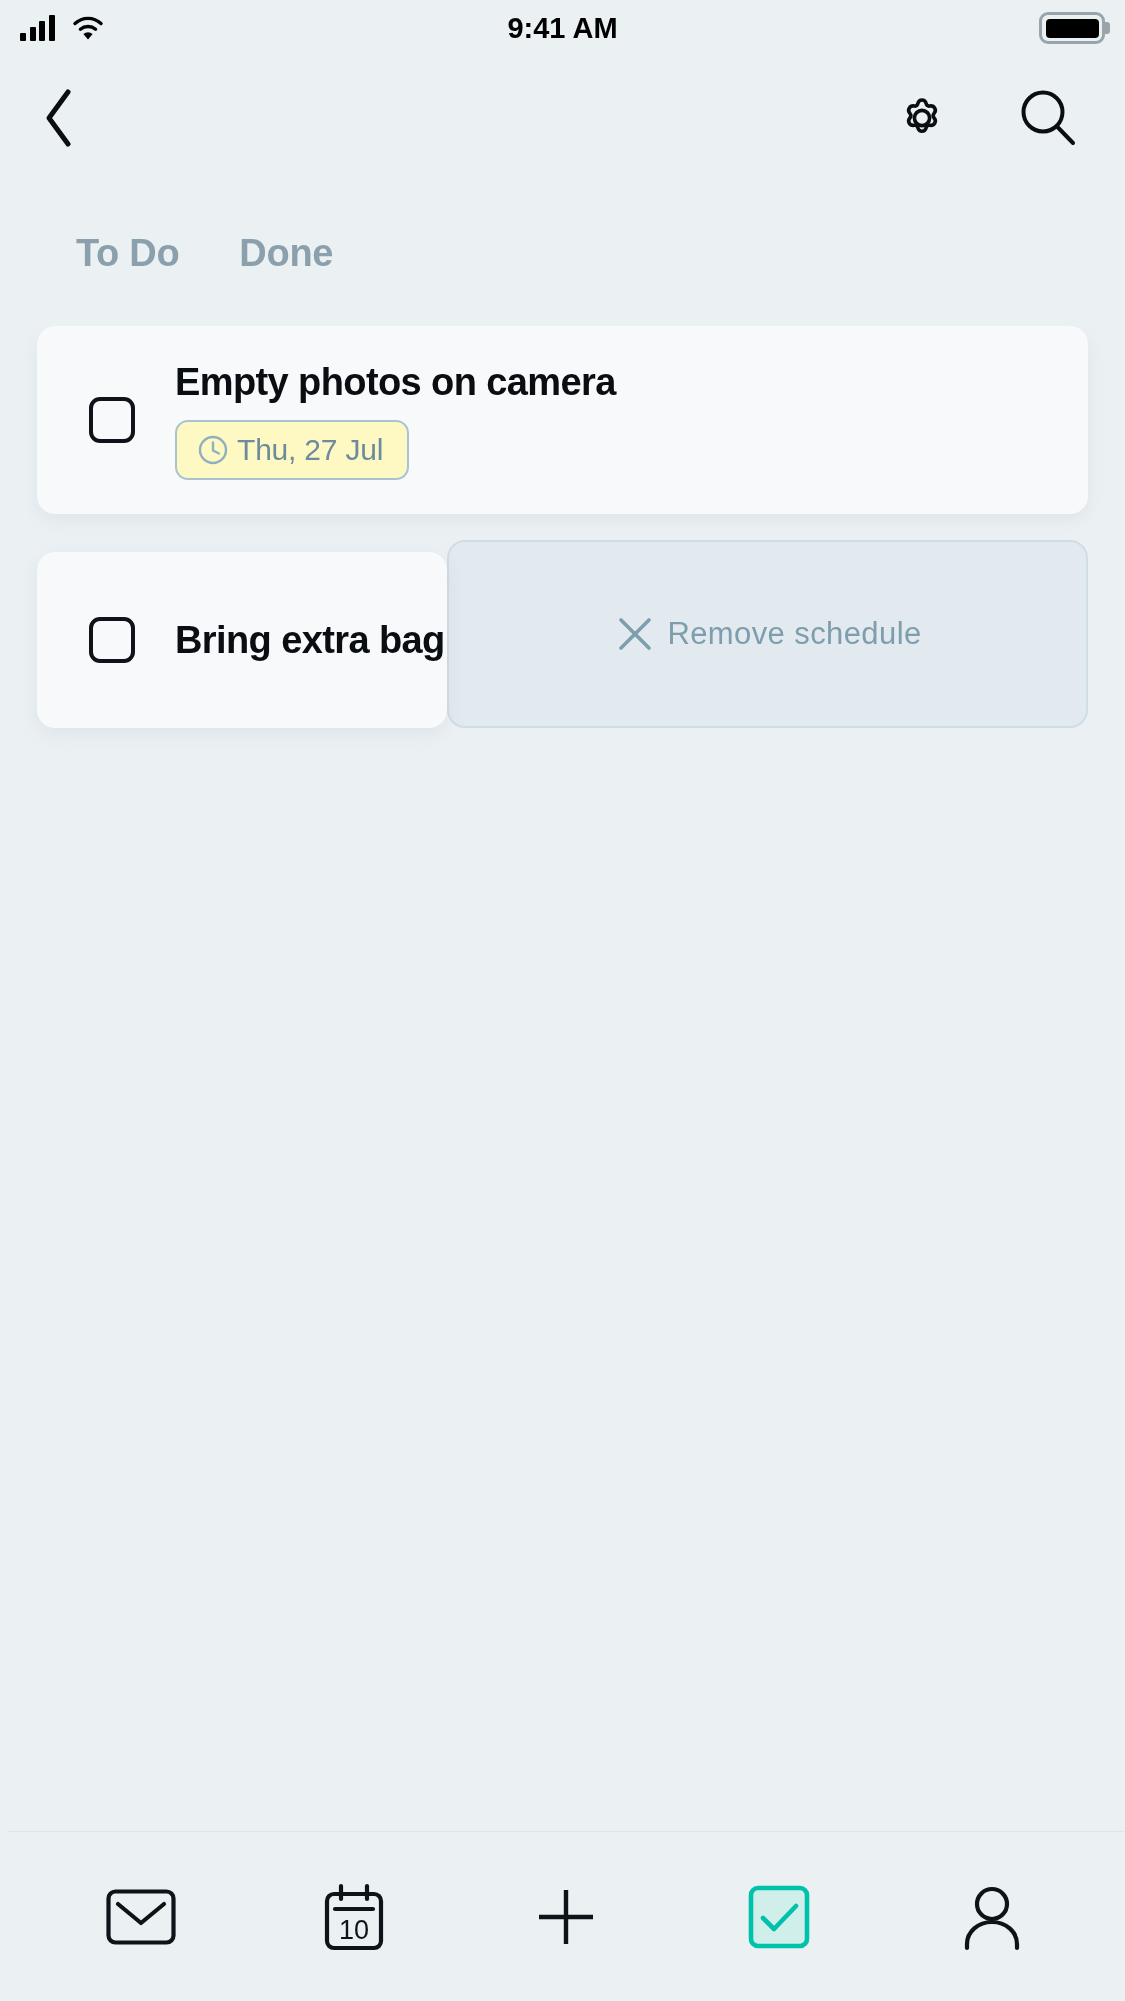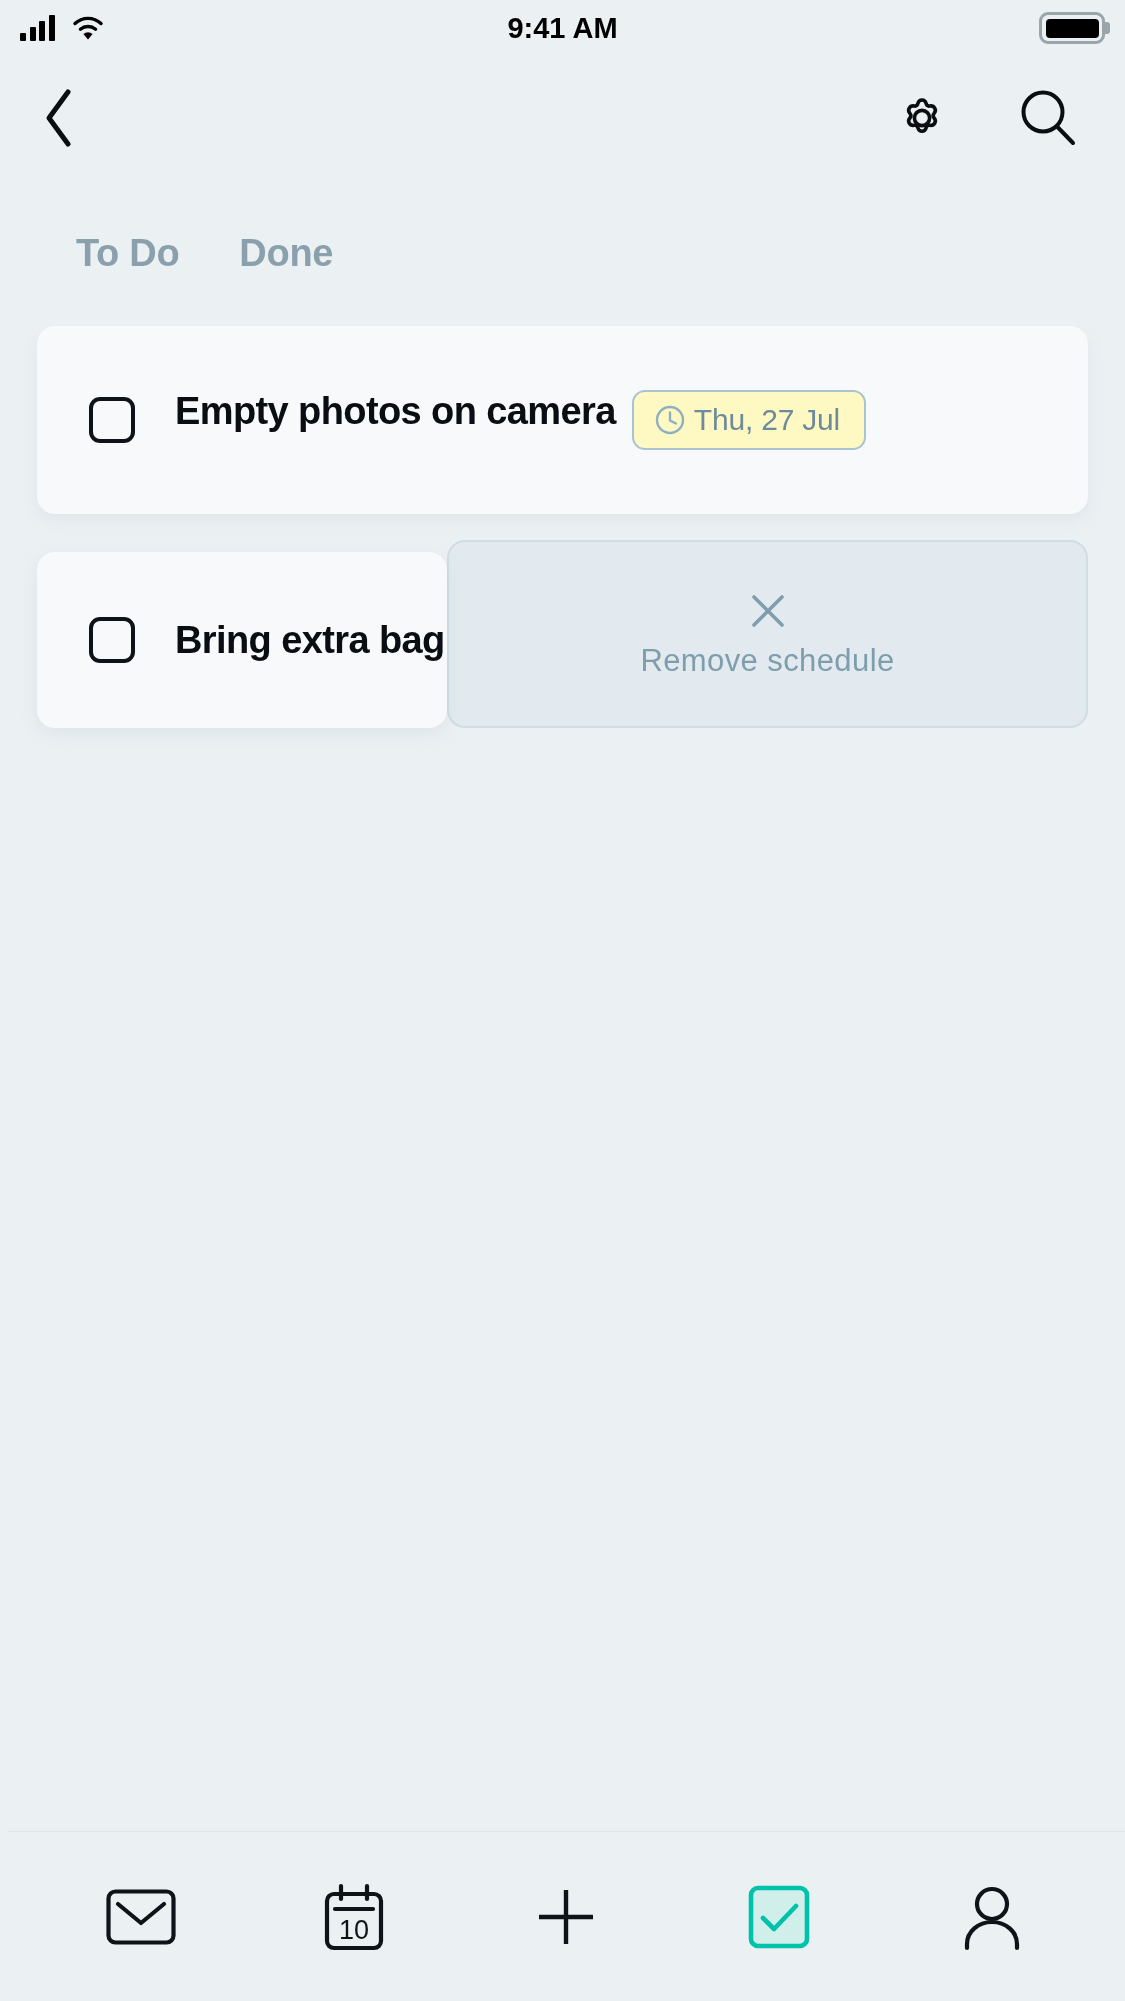--- a/index.html
+++ b/index.html
@@ -120,21 +120,21 @@
     padding-left:52px; gap:40px;
     width:100%; height:100%;
   }
   .tick {
     width:46px; height:46px; flex:0 0 46px;
     border:4px solid #0d1318;
     border-radius:11px;
     background:transparent;
     cursor:pointer;
   }
-  .task-body { display:flex; flex-direction:row; gap:16px; }
+  .task-body { display:flex; flex-direction:column; gap:16px;align-items:center; }
   .task-title {
     font-size:38px; font-weight:bold; color:#0a0e12;
     letter-spacing:-0.6px; white-space:nowrap;
   }
   .date-chip {
     align-self:flex-start;
     display:flex; align-items:center; gap:8px;
     border:2px solid #a9c3d0;
     border-radius:13px;
     padding:11px 24px 11px 20px;
@@ -152,21 +152,21 @@
     position:relative;
     height:188px;
     display:flex;
   }
   .swipe-action {
     position:absolute;
     left:410px; right:0; top:0; bottom:0;
     background:#e2eaef;
     border:2px solid #cfdde5;
     border-radius:18px;
-    display:flex; flex-direction:column;
+    display:flex; flex-direction:row;
     align-items:center; justify-content:center;
     gap:10px;
     cursor:pointer;
   }
   .swipe-action .x-ico { width:44px; height:44px; }
   .swipe-action .lbl {
     font-size:31px; color:#7e9dad; letter-spacing:0.4px;
     white-space:nowrap;
   }
   .swipe-front {

